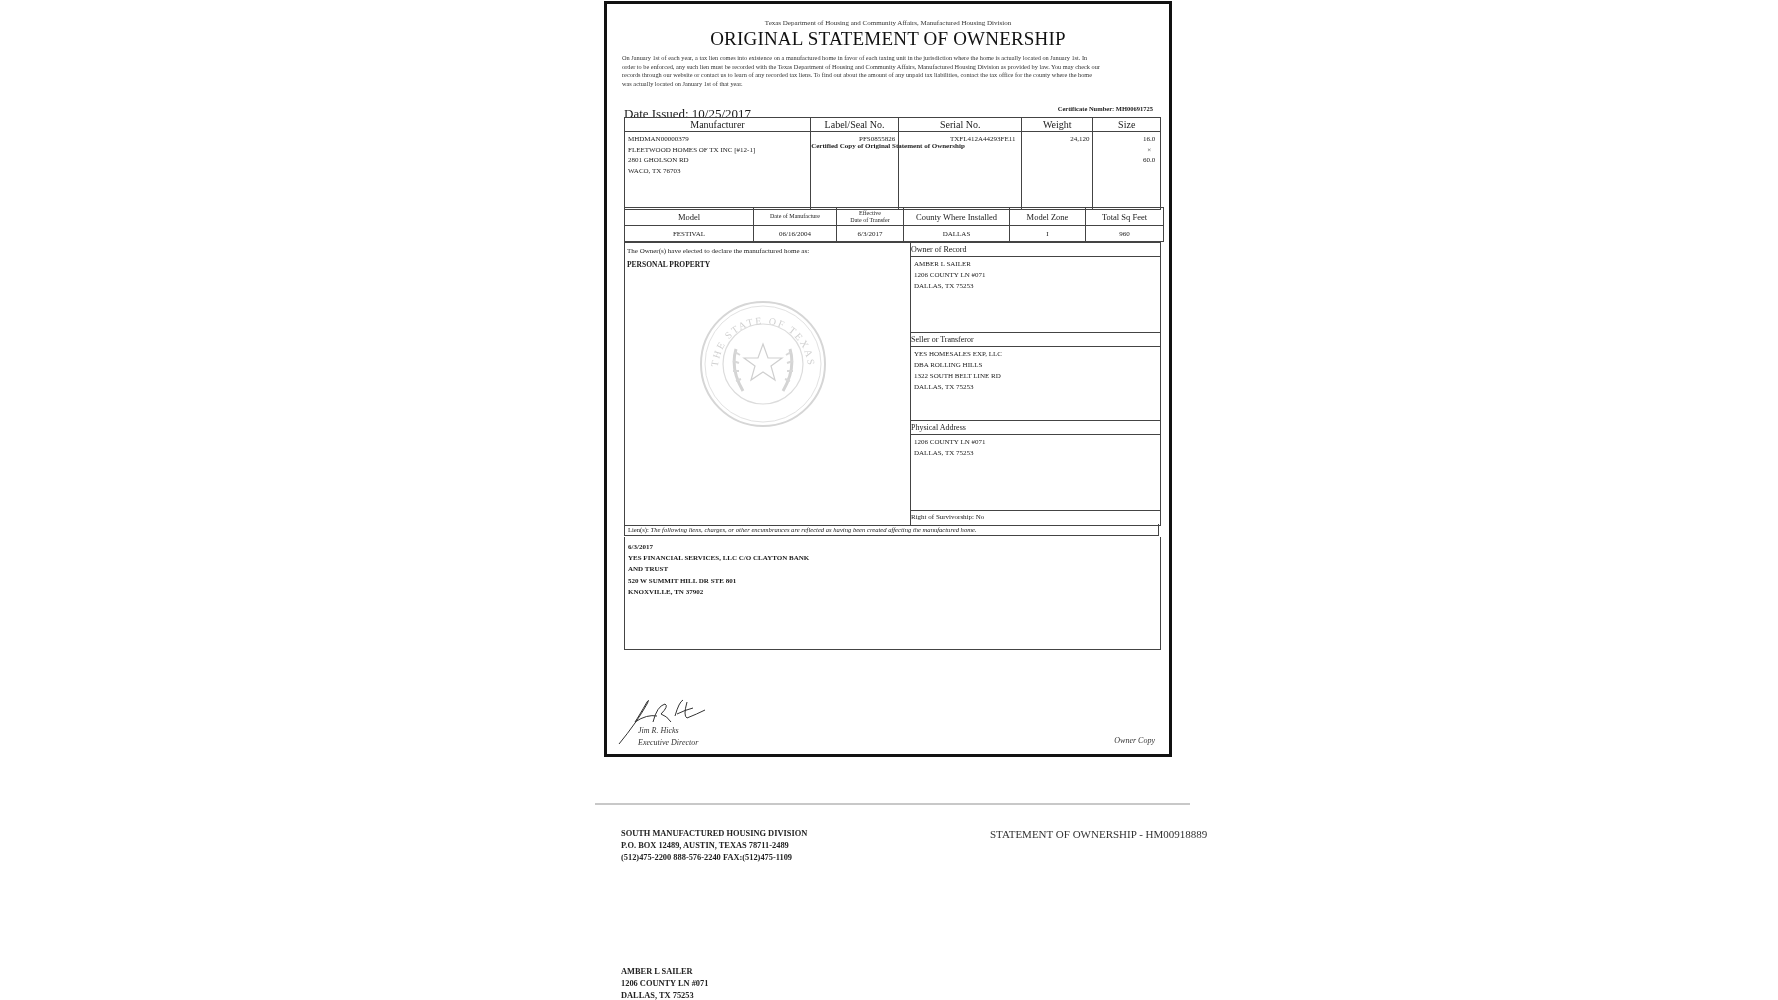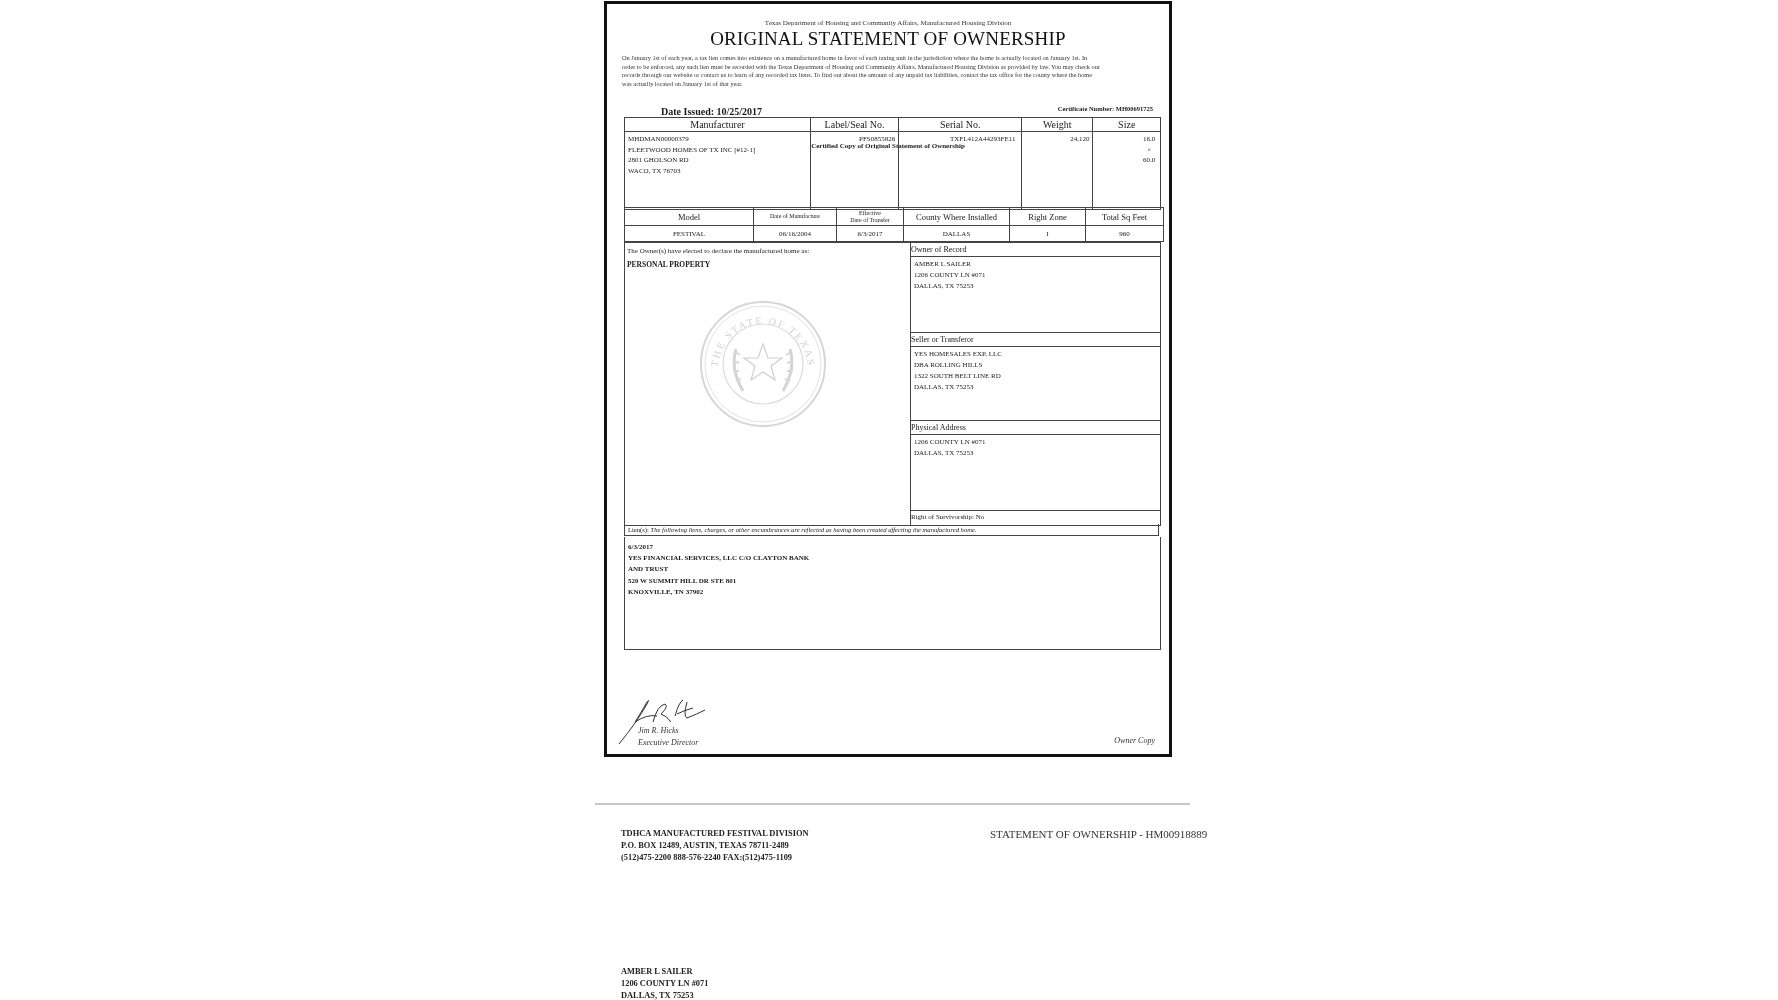--- a/index.html
+++ b/index.html
@@ -2,21 +2,21 @@
 <html><head>
 <meta charset="utf-8">
 <style>
   html, body { margin:0; padding:0; background:#ffffff; }
   body { width:1778px; height:1000px; position:relative; overflow:hidden; font-family:"Liberation Serif", serif; color:#1a1a1a; }
   .doc { position:absolute; left:604px; top:1px; width:562px; height:750px; border:3px solid #111; background:#fff; box-sizing:content-box; }
   .agency { position:absolute; left:0; right:0; top:15px; text-align:center; font-size:7px; color:#333; }
   .title { position:absolute; left:0; right:0; top:24px; text-align:center; font-size:19px; letter-spacing:0.2px; color:#111; }
   .notice { position:absolute; left:15px; width:480px; top:50px; font-size:6.3px; line-height:8.6px; color:#333; }
   .certified { position:absolute; left:0; right:0; top:91px; text-align:center; font-size:7px; font-weight:bold;margin-top:47px; }
-  .date-issued { position:absolute; left:17px; top:102px; font-size:10px; font-weight:bold;margin-left:37px; }
+  .date-issued { position:absolute; left:17px; top:102px; font-size:13px; font-weight:normal; }
   .cert-num { position:absolute; right:16px; top:101px; font-size:6.5px; font-weight:bold; }
   table { border-collapse:collapse; position:absolute; }
   td, th { border:1.3px solid #444; font-weight:normal; vertical-align:top; padding:0; }
   .t1 { left:17px; top:113px; width:537px; }
   .t1 th { font-size:10px; height:13px; text-align:center; vertical-align:middle; }
   .t1 td { font-size:7px; line-height:10.5px; height:73px; padding:2px 3px; }
   .t1 td.c { text-align:center;padding-left:48px; }
   .t2 { left:17px; top:203px; width:540px; }
   .t2 th { font-size:8.5px; height:17px; text-align:center; vertical-align:middle; }
   .t2 th.small { font-size:6px; line-height:6.5px; }
@@ -80,21 +80,21 @@
   <table class="t2">
     <tbody>
         <tr>
       <th style="width:128px">Model</th>
       <th style="width:82px" class="small"><span>Date of Manufacture</span></th>
       <th style="width:66px" class="small">
         <div>Effective</div>
         <div>Date of Transfer</div>
       </th>
       <th style="width:105px">County Where Installed</th>
-      <th style="width:75px">Right Zone</th>
+      <th style="width:75px">Model Zone</th>
       <th>Total Sq Feet</th>
     </tr>
     <tr>
       <td>FESTIVAL</td>
       <td>06/16/2004</td>
       <td>6/3/2017</td>
       <td>DALLAS</td>
       <td>I</td>
       <td>960</td>
     </tr>
@@ -164,21 +164,21 @@
   <div class="signer">
     <div>Jim  R. Hicks</div>
     <div>Executive Director</div>
   </div>
   <div class="owner-copy">Owner Copy</div>
 </div>
 
 <div class="divider"></div>
 
 <div class="footer-left">
-  <div>TDHCA MANUFACTURED FESTIVAL DIVISION</div>
+  <div>SOUTH MANUFACTURED HOUSING DIVISION</div>
   <div>P.O. BOX 12489, AUSTIN, TEXAS 78711-2489</div>
   <div>(512)475-2200  888-576-2240   FAX:(512)475-1109</div>
 </div>
 <div class="footer-right">STATEMENT OF OWNERSHIP - HM00918889</div>
 
 <div class="addressee">
   <div>AMBER L SAILER</div>
   <div>1206 COUNTY LN #071</div>
   <div>DALLAS, TX 75253</div>
 </div>

